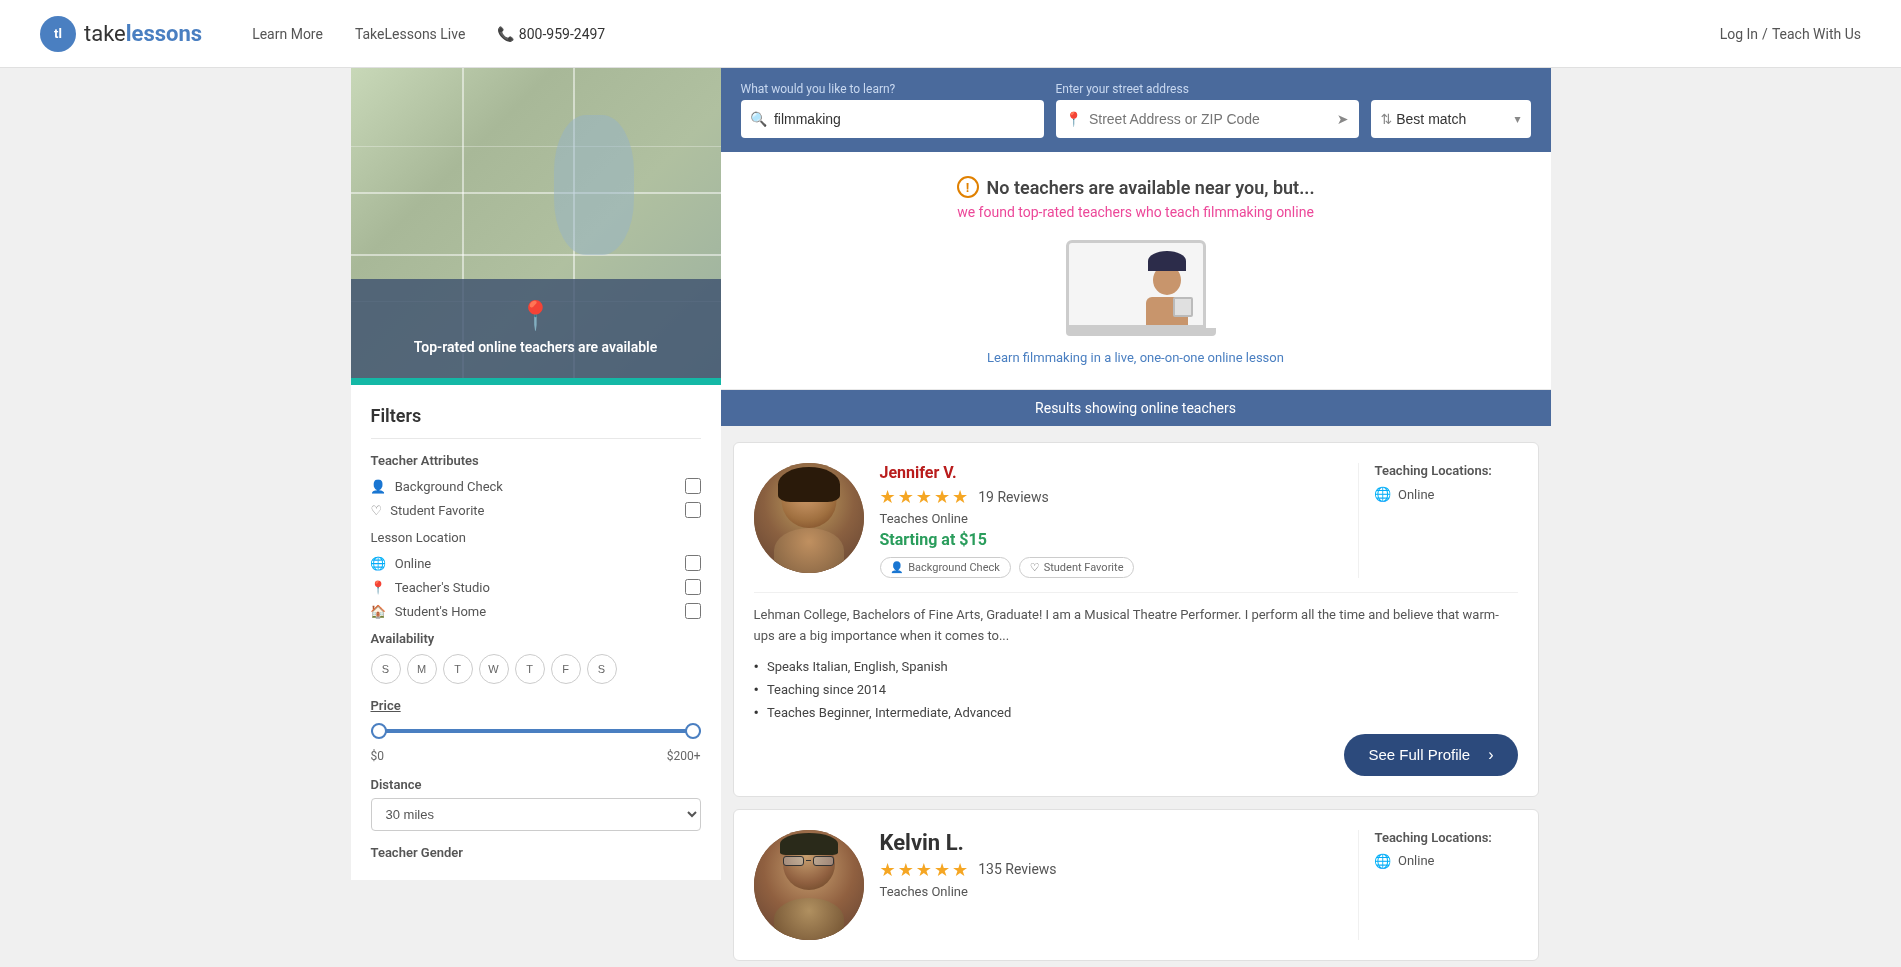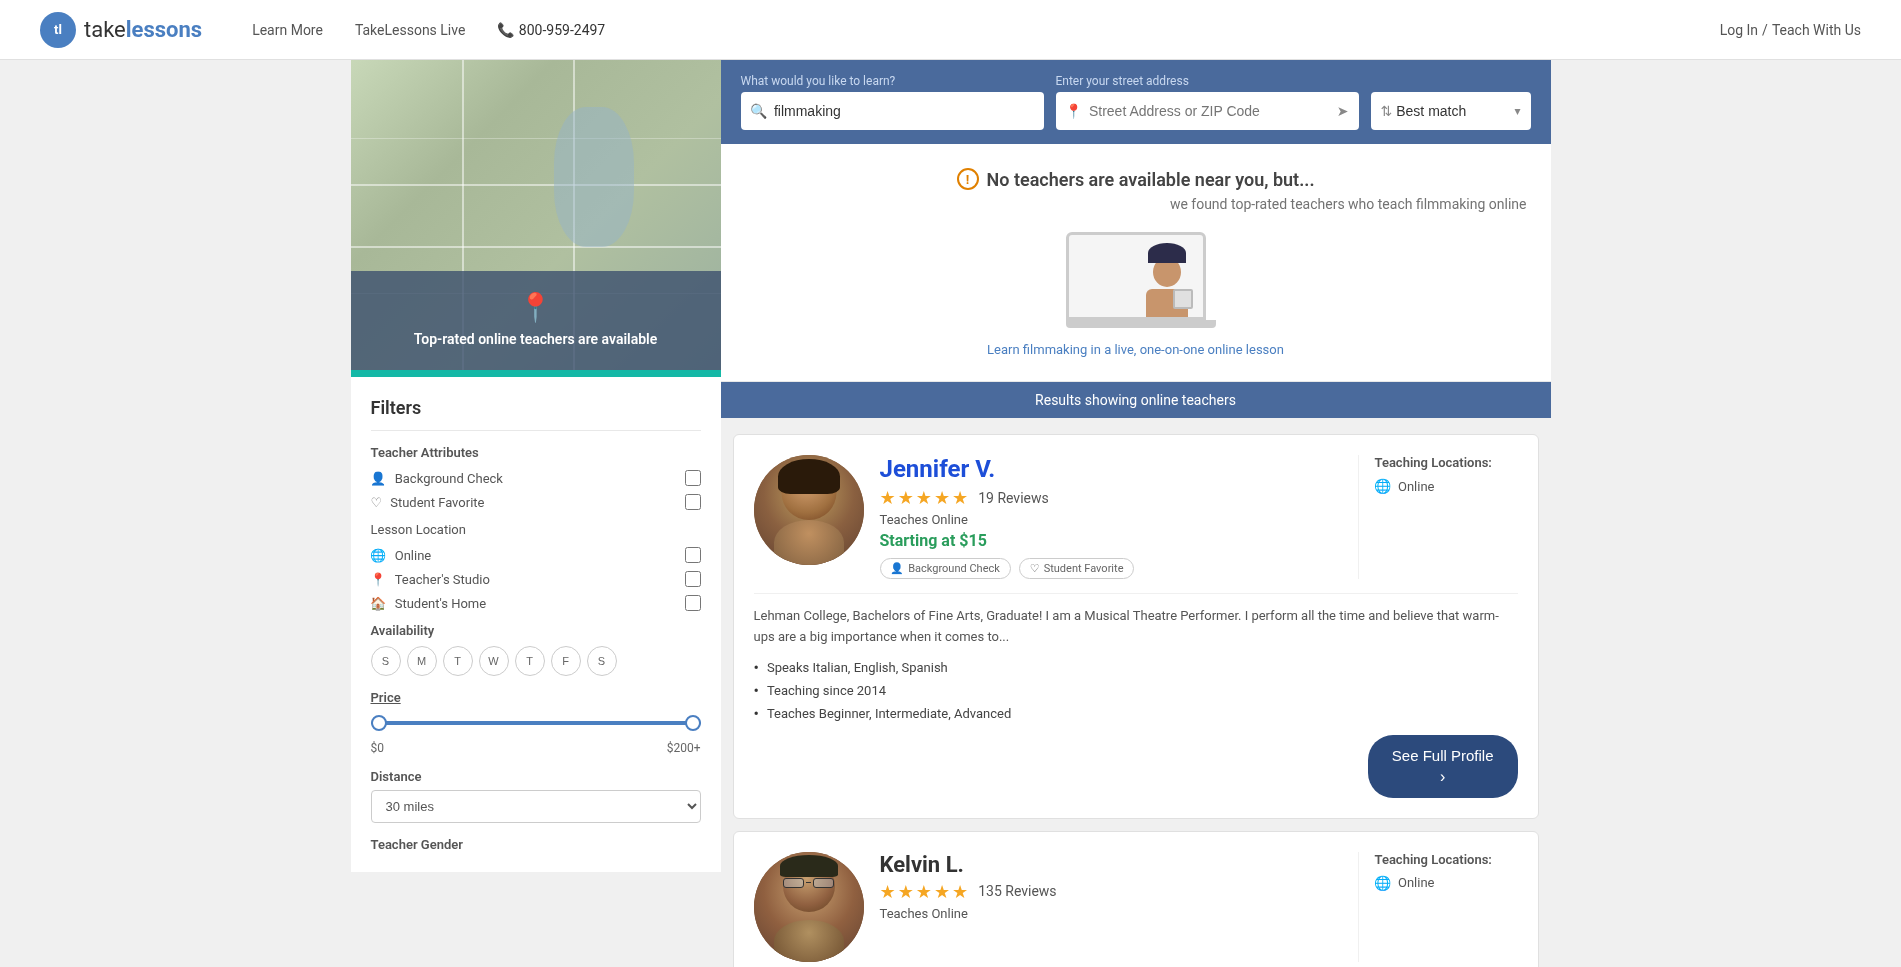--- a/index.html
+++ b/index.html
@@ -1,21 +1,21 @@
 <!DOCTYPE html>
 <html><head>
   <meta charset="utf-8">
   <style>
     * { box-sizing: border-box; margin: 0; padding: 0; }
     body { font-family: -apple-system, BlinkMacSystemFont, 'Segoe UI', Roboto, sans-serif; background: #f0f0f0; color: #333; }
   </style>
 </head>
 <body>
 
-<header style="background:#fff; display:flex; align-items:center; padding:0 40px; height:60px; border-bottom:1px solid #e0e0e0;">
+<header style="background:#fff; display:flex; align-items:center; padding:0 40px; height:68px; border-bottom:1px solid #e0e0e0;">
   <div style="display:flex; align-items:center; gap:8px; margin-right:50px; cursor:pointer;">
     <div style="width:36px; height:36px; background:#4a7fc1; border-radius:50%; display:flex; align-items:center; justify-content:center; color:#fff; font-weight:bold; font-size:13px;">
       <span>tl</span>
     </div>
     <span style="font-size:22px; color:#333;">
       <span style="font-weight:400;">take</span><span style="font-weight:700; color:#4a7fc1;">lessons</span>
     </span>
   </div>
   <nav style="display:flex; align-items:center; gap:32px; flex:1;">
     <a style="color:#555; font-size:14px; cursor:pointer; text-decoration:none;">Learn More</a>
@@ -175,21 +175,21 @@
           <span style="color:#888; font-size:12px;">▾</span>
         </div>
       </div>
     </div>
 
     <div style="background:#fff; padding:24px; text-align:center; border-bottom:1px solid #e8e8e8;">
       <div style="display:flex; align-items:center; justify-content:center; gap:8px; margin-bottom:6px;">
         <span style="color:#e08000; font-size:18px; border:2px solid #e08000; border-radius:50%; width:22px; height:22px; display:flex; align-items:center; justify-content:center; font-size:13px; font-weight:bold;">!</span>
         <h3 style="font-size:18px; font-weight:600; color:#444;">No teachers are available near you, but...</h3>
       </div>
-      <p style="font-size:14px; color:#737373; margin-bottom:20px;text-align:right;">we found top-rated teachers who teach filmmaking online</p>
+      <p style="font-size:14px; color:#ec4899; margin-bottom:20px;">we found top-rated teachers who teach filmmaking online</p>
 
       <div style="margin:0 auto 14px; width:140px;">
         <div style="width:140px; height:88px; background:#f5f5f5; border:3px solid #ccc; border-radius:6px 6px 0 0; position:relative; overflow:hidden; display:flex; align-items:center; justify-content:center;">
 
           <div style="position:absolute; right:15px; top:8px; display:flex; flex-direction:column; align-items:center;">
             <div style="width:38px; height:20px; background:#2c2c4a; border-radius:50% 50% 0 0; position:relative; z-index:2;"></div>
             <div style="width:28px; height:30px; background:#c8956c; border-radius:50%; margin-top:-6px; z-index:1;"></div>
             <div style="width:42px; height:28px; background:#c8956c; border-radius:6px 6px 0 0; margin-top:2px;"></div>
           </div>
 
@@ -212,21 +212,21 @@
           <div style="width:110px; height:110px; border-radius:50%; overflow:hidden; flex-shrink:0; background:#8a6545;">
             <div style="width:100%; height:100%; background: radial-gradient(circle at 50% 35%, #c0a060 0%, #8a6040 50%, #604030 100%); position:relative; display:flex; align-items:flex-end; justify-content:center; overflow:hidden;">
 
               <div style="position:absolute; top:10px; left:50%; transform:translateX(-50%); width:55px; height:55px; border-radius:50%; background:radial-gradient(circle at 45% 35%, #d4a070 0%, #a07040 60%, #704020 100%);"></div>
               <div style="position:absolute; top:4px; left:50%; transform:translateX(-50%); width:62px; height:35px; background:#2a1a0a; border-radius:50% 50% 20% 20%;"></div>
               <div style="position:absolute; bottom:0; left:50%; transform:translateX(-50%); width:70px; height:45px; background:radial-gradient(circle at 50% 30%, #c09060 0%, #806040 100%); border-radius:50% 50% 0 0;"></div>
             </div>
           </div>
 
           <div style="flex:1;">
-            <h2 style="font-size:24px; font-weight:700; color:#1d4ed8; margin-bottom:4px;">Jennifer V.</h2>
+            <h2 style="font-size:16px; font-weight:700; color:#b91c1c; margin-bottom:4px;">Jennifer V.</h2>
             <div style="display:flex; align-items:center; margin-bottom:4px;">
               <span style="color:#f5a623; font-size:18px; letter-spacing:2px;">★★★★★</span>
               <span style="font-size:14px; color:#555; margin-left:8px;">19 Reviews</span>
             </div>
             <div style="font-size:13px; color:#555; margin-bottom:4px;">Teaches Online</div>
             <div style="font-size:16px; font-weight:700; color:#2a9d5c; margin-bottom:8px;">Starting at $15</div>
             <div style="display:flex; gap:8px; flex-wrap:wrap;">
               <span style="display:flex; align-items:center; gap:4px; padding:3px 10px; border:1px solid #ccc; border-radius:20px; font-size:11px; color:#666;">
                 <span style="font-size:11px;">👤</span>
                 <span>Background Check</span>
@@ -258,21 +258,21 @@
             <span style="color:#333; font-size:16px;">•</span>
             <span>Teaching since 2014</span>
           </div>
           <div style="font-size:13px; color:#444; margin-bottom:4px; display:flex; align-items:center; gap:8px;">
             <span style="color:#333; font-size:16px;">•</span>
             <span>Teaches Beginner, Intermediate, Advanced</span>
           </div>
         </div>
 
         <div style="display:flex; justify-content:flex-end;">
-          <button style="background:#2c4a7c; color:#fff; border:none; border-radius:25px; padding:12px 24px; font-size:15px; font-weight:500; cursor:pointer; display:flex; align-items:center; gap:4px;flex-direction:column;">
+          <button style="background:#2c4a7c; color:#fff; border:none; border-radius:25px; padding:12px 24px; font-size:15px; font-weight:500; cursor:pointer; display:flex; align-items:center; gap:18px;">
             <span>See Full Profile</span>
             <span style="font-size:16px;">›</span>
           </button>
         </div>
       </div>
 
       <div style="background:#fff; margin:12px; border-radius:6px; padding:20px; border:1px solid #e0e0e0;">
         <div style="display:flex; gap:16px;">
 
           <div style="width:110px; height:110px; border-radius:50%; overflow:hidden; flex-shrink:0; background:#7a5535;">

